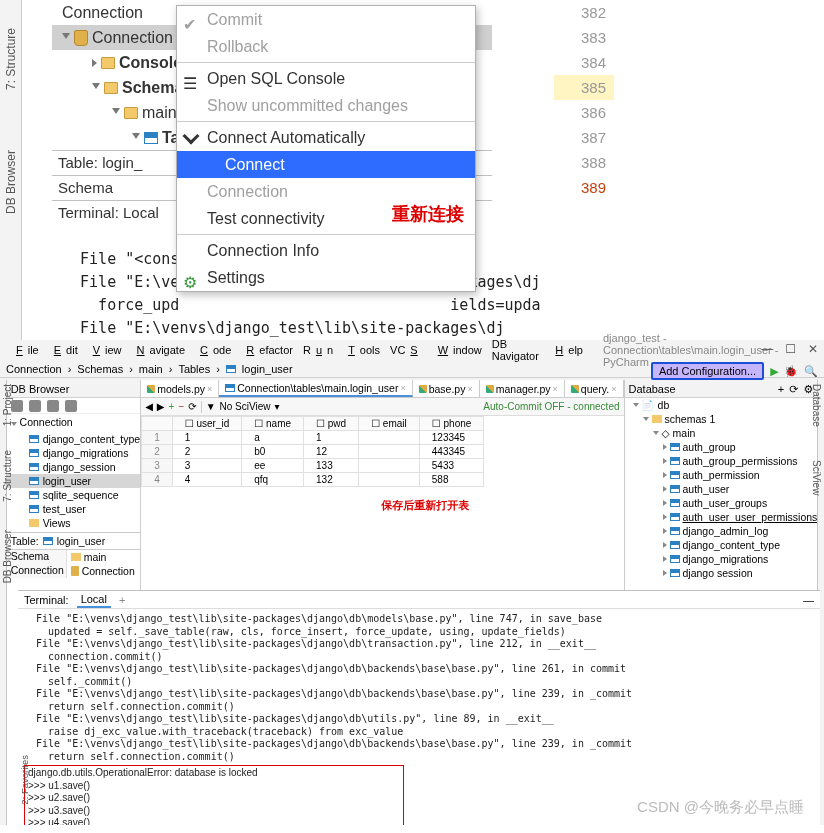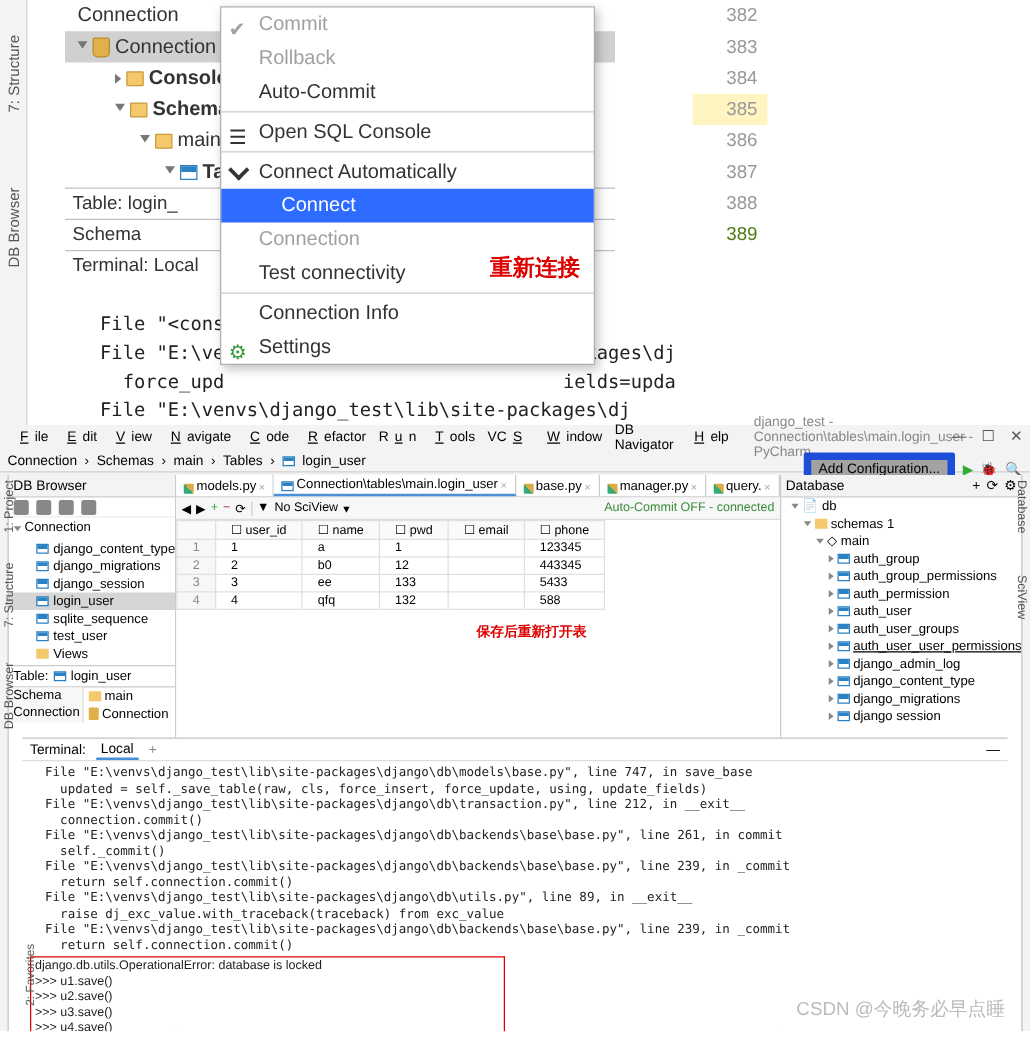--- a/index.html
+++ b/index.html
@@ -43,21 +43,21 @@
 
 .bot-img { position:relative; height:485px; background:#f2f2f2; }
 .menubar { display:flex; gap:0; height:20px; font-size:11px; background:#f3f3f3; padding-left:6px; align-items:center; }
 .menubar span { padding:0 5px; }
 .menubar .ul { text-decoration:underline; }
 .titlepath { color:#888; font-size:11px; margin-left:10px; }
 .winbtns { position:absolute; right:6px; top:2px; display:flex; gap:12px; font-size:12px; color:#555; }
 .breadcrumb { height:18px; font-size:11px; padding-left:6px; display:flex; gap:6px; align-items:center; background:#f3f3f3; border-bottom:1px solid #d0d0d0; }
 .breadcrumb .> { color:#999; }
 .bc-right { position:absolute; right:6px; top:22px; font-size:11px; display:flex; gap:6px; align-items:center; }
-.btn { border:6px solid #1d4ed8; padding:1px 6px; border-radius:2px; background:#a3a3a3; font-size:11px; }
+.btn { border:2px solid #1d4ed8; padding:1px 6px; border-radius:2px; background:#c4b5fd; font-size:11px; }
 
 .ide-body { position:absolute; left:0; right:0; top:40px; bottom:0; display:flex; }
 .rail-l { width:18px; background:#f3f3f3; border-right:1px solid #c5c5c5; position:relative; }
 .rail-l .vtxt { writing-mode:vertical-rl; transform:rotate(180deg); font-size:10px; color:#555; position:absolute; left:2px; }
 .rail-r { width:18px; background:#f3f3f3; border-left:1px solid #c5c5c5; position:relative; }
 .rail-r .vtxt { writing-mode:vertical-rl; font-size:10px; color:#555; position:absolute; right:2px; }
 
 .dbb-panel { width:164px; background:#fff; border-right:1px solid #ccc; display:flex; flex-direction:column; font-size:10.5px; }
 .panel-title { height:18px; line-height:18px; padding-left:4px; background:#f3f3f3; border-bottom:1px solid #d0d0d0; font-size:11px; }
 .tool-icons { height:16px; display:flex; gap:6px; padding:2px 4px; border-bottom:1px solid #eee; }
@@ -68,39 +68,39 @@
 .tiny-tbl { width:10px; height:8px; border:1px solid #2a82c4; background:linear-gradient(#2a82c4 0 50%, #fff 0); display:inline-block; }
 .tiny-fold { width:10px; height:8px; background:#f3c96c; display:inline-block; }
 .tablinfo { border-top:1px solid #ccc; }
 .schemagrid { border-top:1px solid #ccc; font-size:10.5px; }
 .schemagrid .srow { display:flex; height:14px; }
 .schemagrid .sc1 { width:60px; padding-left:4px; background:#f7f7f7; border-right:1px solid #e0e0e0; }
 .schemagrid .sc2 { flex:1; padding-left:4px; display:flex; gap:3px; align-items:center; }
 
 .editor-area { flex:1; background:#fff; position:relative; border-right:1px solid #ccc; }
 .edtabs { height:18px; display:flex; font-size:10.5px; border-bottom:1px solid #ccc; }
-.edtab { padding:2px 6px; border-right:1px solid #ccc; display:flex; gap:2px; align-items:flex-end; }
+.edtab { padding:2px 6px; border-right:1px solid #ccc; display:flex; gap:2px; align-items:center; }
 .edtab.sel { background:#fff; border-bottom:2px solid #4a90d9; }
 .py-ico { width:8px; height:8px; background:linear-gradient(45deg,#3a7 50%,#da4 0); display:inline-block; border-radius:1px; }
 .cls { color:#aaa; font-size:9px; }
 .datatb-toolbar { height:18px; display:flex; gap:4px; align-items:center; font-size:10px; padding:0 4px; background:#f7f7f7; border-bottom:1px solid #ddd; }
 .datatb-toolbar .spacer { flex:1; }
 .green { color:#3a8a3a; font-weight:normal; }
 .data-table { font-size:10px; font-family:Arial; border-collapse:collapse; }
 .data-table th,.data-table td { border:1px solid #e0e0e0; padding:1px 12px; text-align:left; height:13px; }
 .data-table th { background:#fafafa; font-weight:normal; }
 .data-table td.rownum { background:#f7f7f7; color:#888; text-align:right; width:16px; }
 .annot2 { position:absolute; left:240px; top:118px; font-size:11px; color:#d00; font-weight:bold; }
 
 .db-tool { width:200px; background:#fff; font-size:10.5px; }
 .db-tool .r { height:14px; line-height:14px; padding-left:8px; display:flex; gap:3px; align-items:center; }
 .tri2 { display:inline-block; width:0; height:0; border-left:4px solid #888; border-top:3px solid transparent; border-bottom:3px solid transparent; }
 .tri2.o { border-left:3px solid transparent; border-right:3px solid transparent; border-top:4px solid #888; border-bottom:none; }
 
-.terminal { position:absolute; left:18px; right:18px; bottom:0; height:235px; background:#fff; border-top:1px solid #c0c0c0; }
+.terminal { position:absolute; left:18px; right:4px; bottom:0; height:235px; background:#fff; border-top:1px solid #c0c0c0; }
 .termtabs { height:18px; font-size:11px; display:flex; gap:8px; padding-left:6px; align-items:center; border-bottom:1px solid #ddd; }
 .termtabs .tab { border-bottom:2px solid #4a90d9; padding:1px 4px; }
 .termtabs .plus { color:#888; }
 .term-out { font-family:Consolas,monospace; font-size:10px; color:#222; padding:4px 6px; line-height:12.5px; white-space:pre; }
 .redbox { border:1.5px solid #d00; padding:1px 3px; margin-top:2px; width:380px; }
 .watermark { position:absolute; right:20px; bottom:8px; font-size:15px; color:#bbb; }
 .fav-rail { position:absolute; left:1px; bottom:20px; writing-mode:vertical-rl; transform:rotate(180deg); font-size:9.5px; color:#555; }
 </style>
 </head>
 <body>
@@ -149,35 +149,35 @@
     </div>
 
     <div class="gutter">
       <div>382</div>
       <div>383</div>
       <div>384</div>
       <div class="hl">385</div>
       <div>386</div>
       <div>387</div>
       <div>388</div>
-      <div style="color:#4d7c0f">389</div>
+      <div style="color:#c2410c">389</div>
     </div>
 
     <div class="code-behind">  File "&lt;cons
   File "E:\ve                              ackages\dj
     force_upd                              ields=upda
   File "E:\venvs\django_test\lib\site-packages\dj</div>
   </div>
 
   <div class="ctx">
     <div class="item dis"><span class="ctx-ico">✔</span><span>Commit</span></div>
     <div class="item dis"><span>Rollback</span></div>
-    <div class="item"><span>Auto-Commit</span></div>
     <hr>
     <div class="item"><span class="ctx-ico">☰</span><span>Open SQL Console</span></div>
+    <div class="item dis"><span>Show uncommitted changes</span></div>
     <hr>
     <div class="item"><span class="chk"></span><span>Connect Automatically</span></div>
     <div class="item sel"><span>Connect</span></div>
     <div class="item dis"><span>Connection</span></div>
     <div class="item"><span>Test connectivity</span></div>
     <hr>
     <div class="item"><span>Connection Info</span></div>
     <div class="item"><span class="ctx-ico" style="color:#3a9a3a">⚙</span><span>Settings</span></div>
   </div>
   <div class="annot">重新连接</div>

